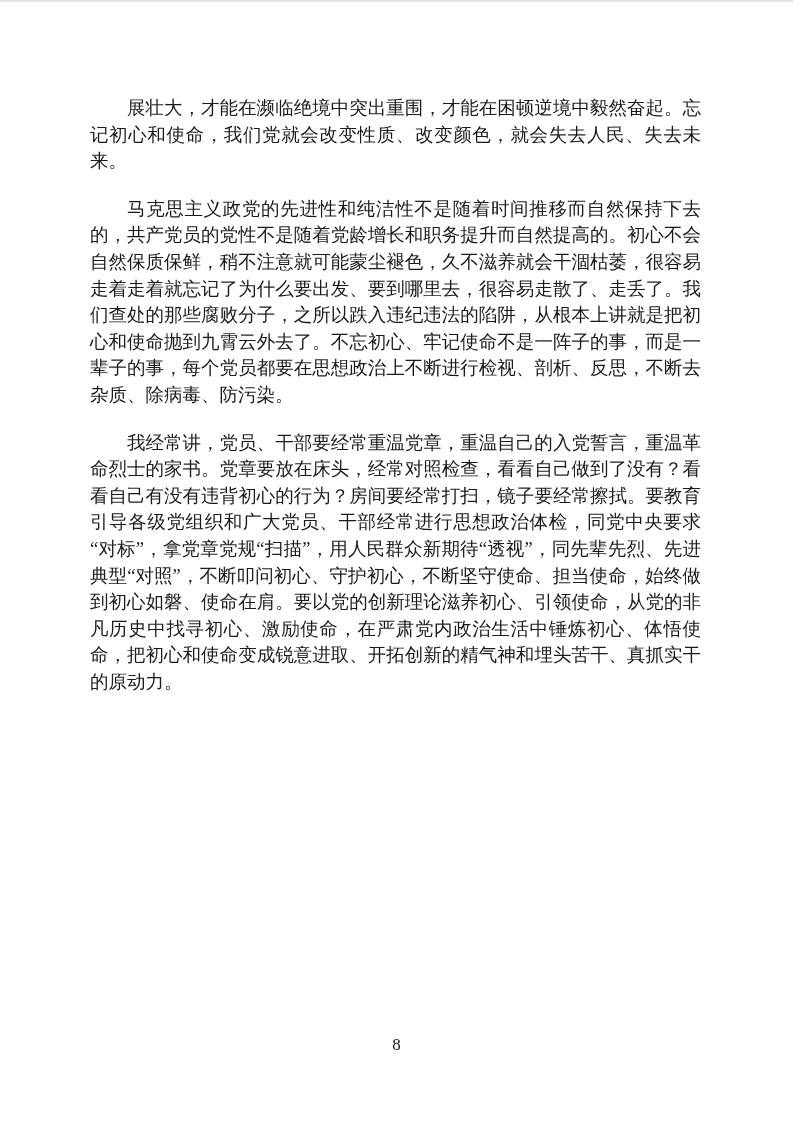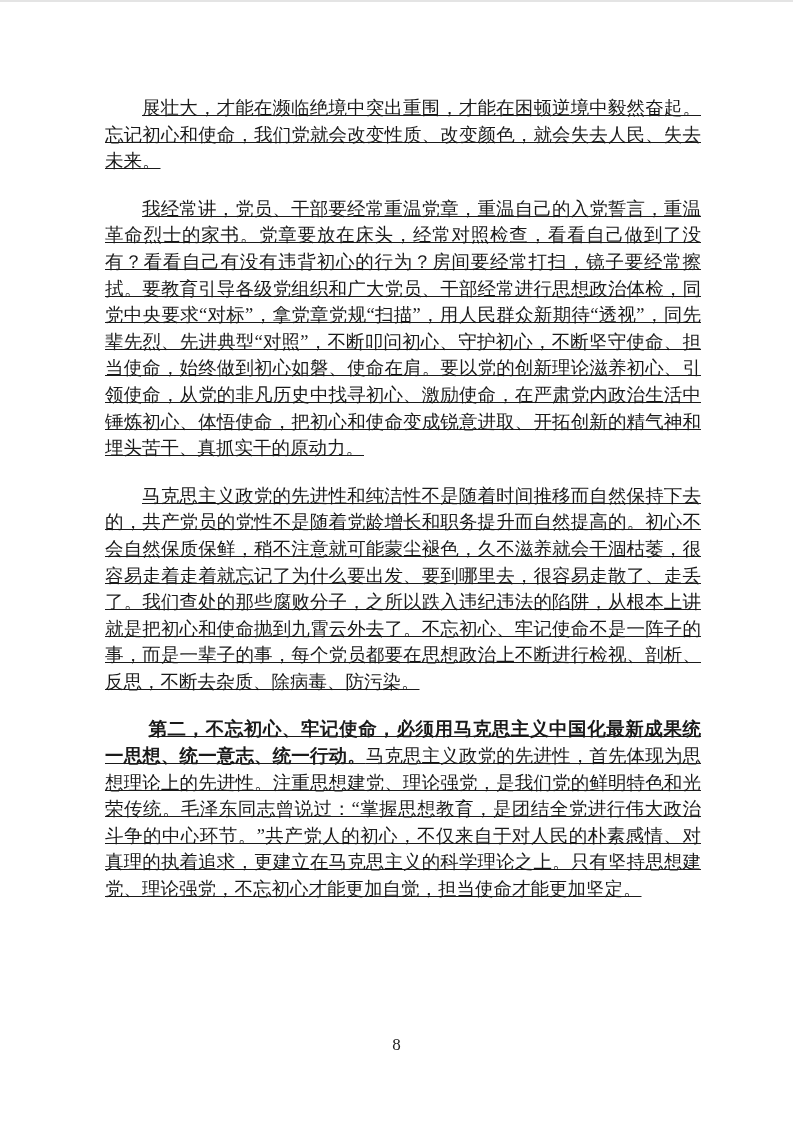--- a/index.html
+++ b/index.html
@@ -17,27 +17,26 @@
   .page {
     position: relative;
     width: 793px;
     height: 1122px;
     box-sizing: border-box;
     padding: 93px 92px 0 89px;
     background: #ffffff;
     border-top: 2px solid #e4e4e4;
   }
   .para {
-    margin: 0 0 21px 16px;
+    margin: 0 0 21px 1px;
     font-size: 18.5px;
     line-height: 26.6px;
     text-align: justify;
     text-indent: 2em;
     word-break: break-all;
-    text-decoration: underline;
   }
   .para-emphasis {
     text-indent: 2.35em;
   }
   .bold-lead {
     font-weight: 700;
   }
   .page-footer {
     position: absolute;
     left: 0;
@@ -51,23 +50,22 @@
   }
 </style>
 </head>
 <body>
 
 <div class="page">
 
   <p class="para">展壮大，才能在濒临绝境中突出重围，才能在困顿逆境中毅然奋起。忘记初心和使命，我们党就会改变性质、改变颜色，就会失去人民、失去未来。</p>
 
 
+  <p class="para">马克思主义政党的先进性和纯洁性不是随着时间推移而自然保持下去的，共产党员的党性不是随着党龄增长和职务提升而自然提高的。初心不会自然保质保鲜，稍不注意就可能蒙尘褪色，久不滋养就会干涸枯萎，很容易走着走着就忘记了为什么要出发、要到哪里去，很容易走散了、走丢了。我们查处的那些腐败分子，之所以跌入违纪违法的陷阱，从根本上讲就是把初心和使命抛到九霄云外去了。不忘初心、牢记使命不是一阵子的事，而是一辈子的事，每个党员都要在思想政治上不断进行检视、剖析、反思，不断去杂质、除病毒、防污染。</p>
+
   <p class="para">我经常讲，党员、干部要经常重温党章，重温自己的入党誓言，重温革命烈士的家书。党章要放在床头，经常对照检查，看看自己做到了没有？看看自己有没有违背初心的行为？房间要经常打扫，镜子要经常擦拭。要教育引导各级党组织和广大党员、干部经常进行思想政治体检，同党中央要求“对标”，拿党章党规“扫描”，用人民群众新期待“透视”，同先辈先烈、先进典型“对照”，不断叩问初心、守护初心，不断坚守使命、担当使命，始终做到初心如磐、使命在肩。要以党的创新理论滋养初心、引领使命，从党的非凡历史中找寻初心、激励使命，在严肃党内政治生活中锤炼初心、体悟使命，把初心和使命变成锐意进取、开拓创新的精气神和埋头苦干、真抓实干的原动力。</p>
 
-  <p class="para">马克思主义政党的先进性和纯洁性不是随着时间推移而自然保持下去的，共产党员的党性不是随着党龄增长和职务提升而自然提高的。初心不会自然保质保鲜，稍不注意就可能蒙尘褪色，久不滋养就会干涸枯萎，很容易走着走着就忘记了为什么要出发、要到哪里去，很容易走散了、走丢了。我们查处的那些腐败分子，之所以跌入违纪违法的陷阱，从根本上讲就是把初心和使命抛到九霄云外去了。不忘初心、牢记使命不是一阵子的事，而是一辈子的事，每个党员都要在思想政治上不断进行检视、剖析、反思，不断去杂质、除病毒、防污染。</p>
-
-  <p class="para para-emphasis"><span class="bold-lead">第二，不忘初心、牢记使命，必须用马克思主义中国化最新成果统一思想、统一意志、统一行动。</span><span>马克思主义政党的先进性，首先体现为思想理论上的先进性。注重思想建党、理论强党，是我们党的鲜明特色和光荣传统。毛泽东同志曾说过：“掌握思想教育，是团结全党进行伟大政治斗争的中心环节。”共产党人的初心，不仅来自于对人民的朴素感情、对真理的执着追求，更建立在马克思主义的科学理论之上。只有坚持思想建党、理论强党，不忘初心才能更加自觉，担当使命才能更加坚定。</span></p>
 
   <div class="page-footer">
     <span class="page-number">8</span>
   </div>
 
 </div>
 
 </body></html>

